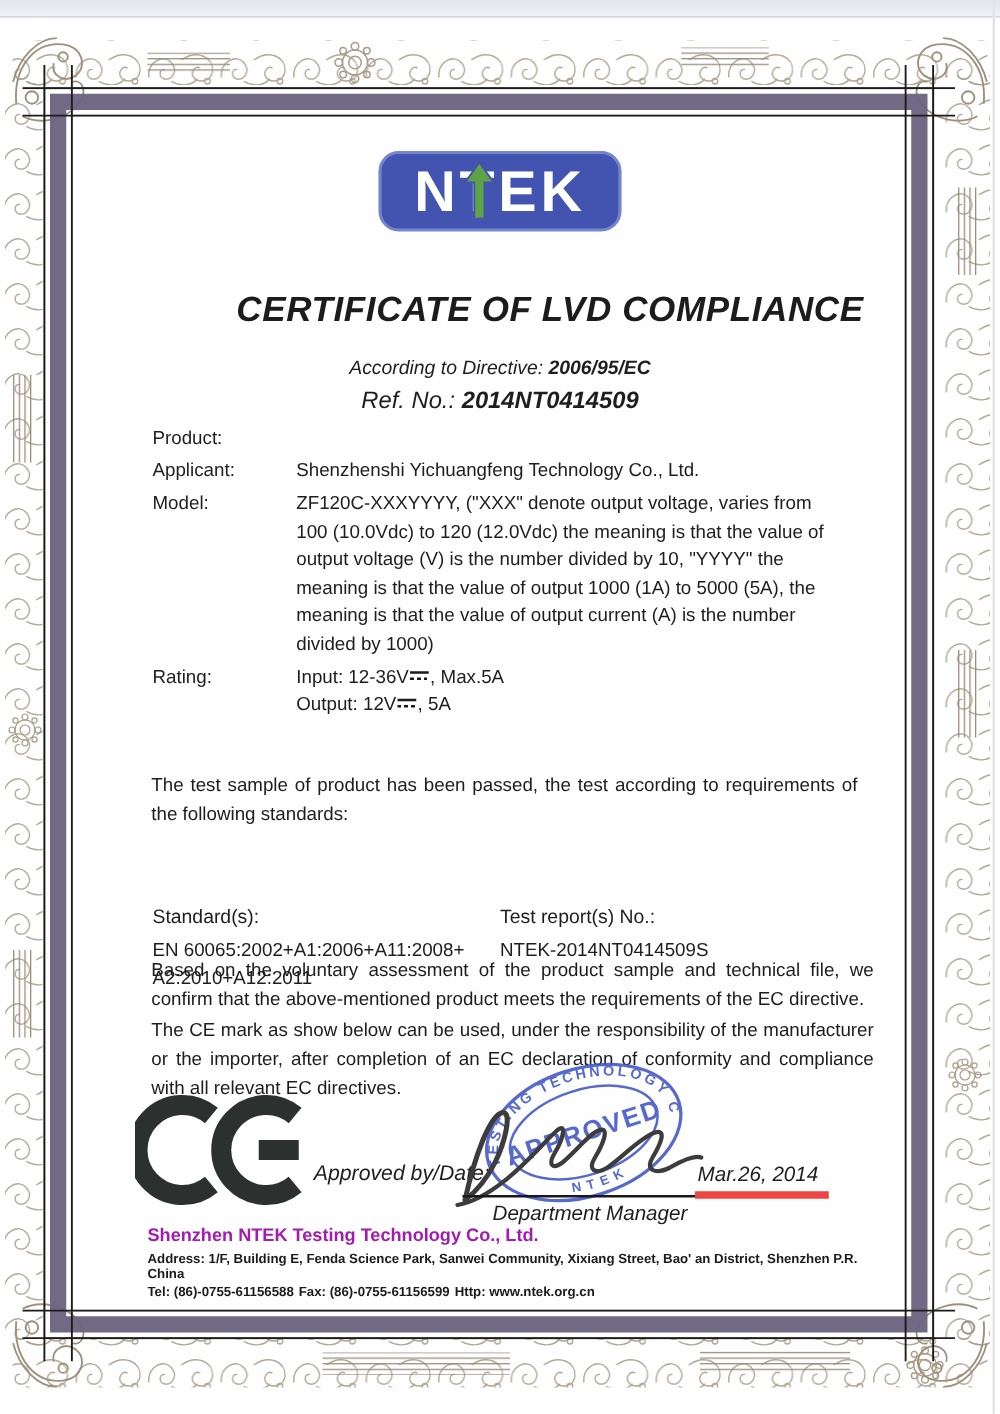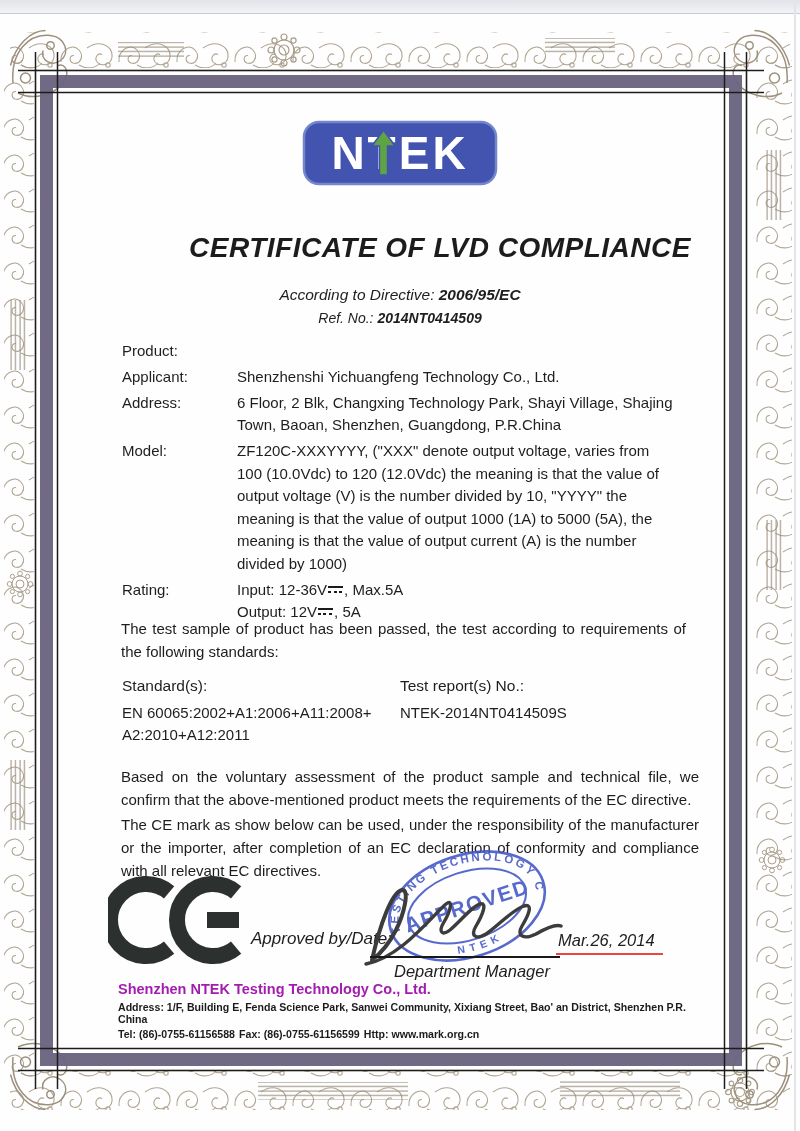--- a/index.html
+++ b/index.html
@@ -14,21 +14,21 @@
   .scan-right{position:absolute;right:4px;top:0;width:2px;height:1131px;background:#e3e4e9;}
   .border-svg{position:absolute;left:0;top:0;pointer-events:none;}
   .content{position:absolute;left:0;top:0;width:800px;height:1131px;}
 
   .logo-wrap{position:absolute;left:301px;top:119px;width:198px;height:68px;}
   .cert-title{position:absolute;left:0;top:232px;width:800px;text-align:center;
     font-size:28px;font-weight:700;font-style:italic;letter-spacing:.5px;color:#1c1c1c;padding-left:40px;}
   .subtitle{position:absolute;left:0;top:286px;width:800px;text-align:center;
     font-size:15.5px;font-style:italic;}
   .refline{position:absolute;left:0;top:310px;width:800px;text-align:center;
-    font-size:14px;font-style:italic;}
+    font-size:19px;font-style:italic;}
   .subtitle b,.refline b{font-weight:700;}
 
   .fields{position:absolute;left:122px;top:340px;width:575px;font-size:15px;}
   .frow{display:flex;margin-bottom:4px;}
   .flabel{width:115px;flex:0 0 115px;line-height:22px;}
   .fvalue{flex:1;line-height:22px;}
   .pre{white-space:pre-line;}
   .model-val{line-height:22.5px;}
 
   .dc{display:inline-block;width:15px;height:9px;vertical-align:baseline;margin:0 1px;}
@@ -37,30 +37,30 @@
 
   .para{position:absolute;left:121px;width:578px;font-size:15px;
     line-height:23px;text-align:justify;color:#1d1d1d;}
   .para1{top:617px;width:565px;}
   .para2{top:765px;}
   .para3{top:813px;}
 
   .standards{position:absolute;left:122px;top:674px;width:575px;display:flex;}
   .std-left{width:278px;flex:0 0 278px;}
   .std-right{flex:1;}
-  .std-label{font-size:15.5px;line-height:24px;margin-bottom:4px;}
+  .std-label{font-size:15.5px;line-height:24px;margin-bottom:4px;margin-top:48px;}
   .std-lines{font-size:15px;line-height:22px;}
 
   .ce-svg{position:absolute;left:108px;top:872px;}
   .approved-label{position:absolute;left:251px;top:929px;font-size:17px;font-style:italic;}
   .stamp-svg{position:absolute;left:368px;top:836px;}
   .sig-svg{position:absolute;left:350px;top:878px;}
   .sig-line{position:absolute;left:370px;top:956px;width:190px;height:2px;background:#181818;}
   .date-val{position:absolute;left:556px;top:931px;font-size:16.5px;font-style:italic;
-    border-bottom:2px solid #ef4444;padding:0 8px 3px 2px;}
+    border-bottom:6px solid #ef4444;padding:0 8px 3px 2px;}
   .dept{position:absolute;left:394px;top:962px;font-size:16.5px;font-style:italic;}
 
   .footer{position:absolute;left:118px;top:981px;width:600px;}
   .f-company{font-size:14.5px;font-weight:700;color:#a21caf;margin-bottom:4px;}
   .f-addr{font-size:10.6px;font-weight:700;color:#1b1b1b;margin-bottom:3px;letter-spacing:0;}
   .f-contacts{font-size:10.6px;font-weight:700;color:#1b1b1b;display:flex;}
   .f-contacts span{margin-right:4px;}
 </style>
 </head>
 <body>
@@ -178,25 +178,20 @@
 
   <div class="fields">
     <div class="frow">
       <div class="flabel">Product:</div>
     </div>
     <div class="frow">
       <div class="flabel">Applicant:</div>
       <div class="fvalue">Shenzhenshi Yichuangfeng Technology Co., Ltd.</div>
     </div>
     <div class="frow">
-      <div class="flabel">Address:</div>
-      <div class="fvalue pre">6 Floor, 2 Blk, Changxing Technology Park, Shayi Village, Shajing
-Town, Baoan, Shenzhen, Guangdong, P.R.China</div>
-    </div>
-    <div class="frow">
       <div class="flabel">Model:</div>
       <div class="fvalue pre model-val">ZF120C-XXXYYYY, ("XXX" denote output voltage, varies from
 100 (10.0Vdc) to 120 (12.0Vdc) the meaning is that the value of
 output voltage (V) is the number divided by 10, "YYYY" the
 meaning is that the value of output 1000 (1A) to 5000 (5A), the
 meaning is that the value of output current (A) is the number
 divided by 1000)</div>
     </div>
     <div class="frow">
       <div class="flabel">Rating:</div>
@@ -266,17 +261,17 @@
   <div class="sig-line"></div>
   <div class="date-val">Mar.26, 2014</div>
   <div class="dept">Department Manager</div>
 
   <div class="footer">
     <div class="f-company">Shenzhen NTEK Testing Technology Co., Ltd.</div>
     <div class="f-addr">Address: 1/F, Building E, Fenda Science Park, Sanwei Community, Xixiang Street, Bao' an District, Shenzhen P.R. China</div>
     <div class="f-contacts">
       <span>Tel: (86)-0755-61156588</span>
       <span>Fax: (86)-0755-61156599</span>
-      <span>Http: www.mark.org.cn</span>
+      <span>Http: www.ntek.org.cn</span>
     </div>
   </div>
 
 </div>
 
 </body></html>

